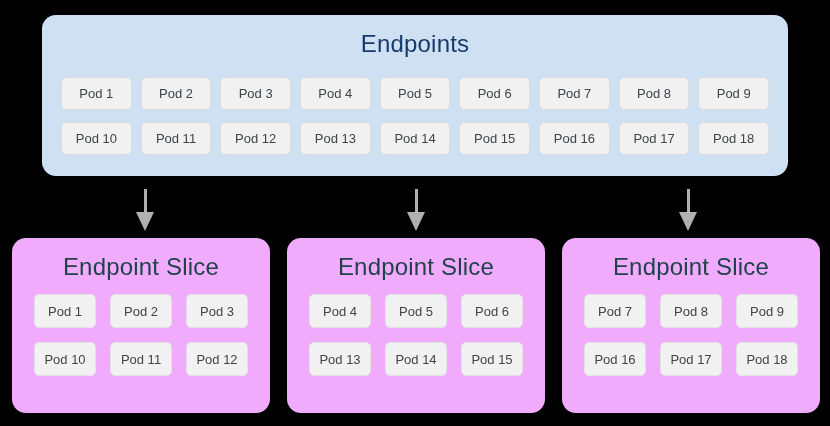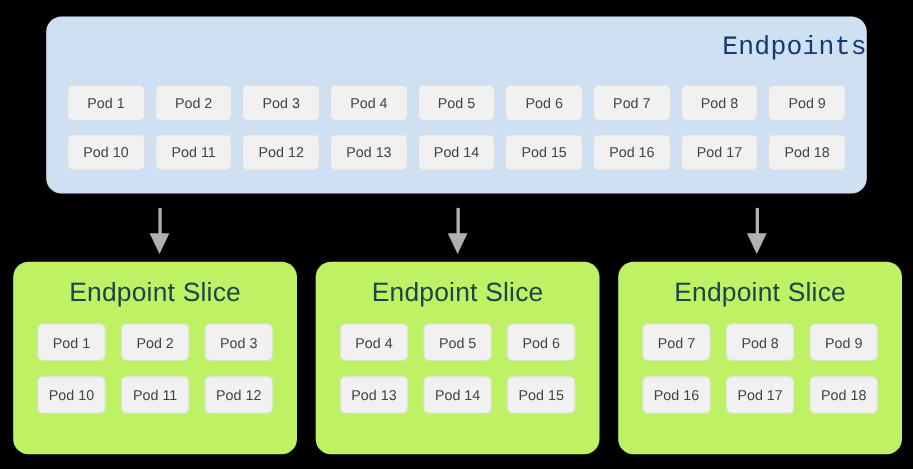--- a/index.html
+++ b/index.html
@@ -32,26 +32,25 @@
     height: 161px;
     background: #cfe0f3;
     border-radius: 14px;
     box-sizing: border-box;
   }
   .endpoints-title {
     position: absolute;
     left: 0;
     top: 14px;
     width: 100%;
-    text-align: right;
+    text-align: center;
     font-size: 24px;
     color: #173a6d;
     letter-spacing: 0.2px;
     line-height: 30px;
-    font-family: Liberation Mono, monospace;
   }
   .endpoints-grid {
     position: absolute;
     left: 19px;
     top: 62px;
     width: 708px;
     display: flex;
     flex-direction: column;
     gap: 12px;
   }
@@ -102,21 +101,21 @@
   .arrow-1 { left: 136px; }
   .arrow-2 { left: 407px; }
   .arrow-3 { left: 679px; }
 
   
   .slice-panel {
     position: absolute;
     top: 238px;
     width: 258px;
     height: 175px;
-    background: #bef264;
+    background: #f0abfc;
     border-radius: 14px;
     box-sizing: border-box;
   }
   .slice-1 { left: 12px; }
   .slice-2 { left: 287px; }
   .slice-3 { left: 562px; }
 
   .slice-title {
     position: absolute;
     left: 0;

